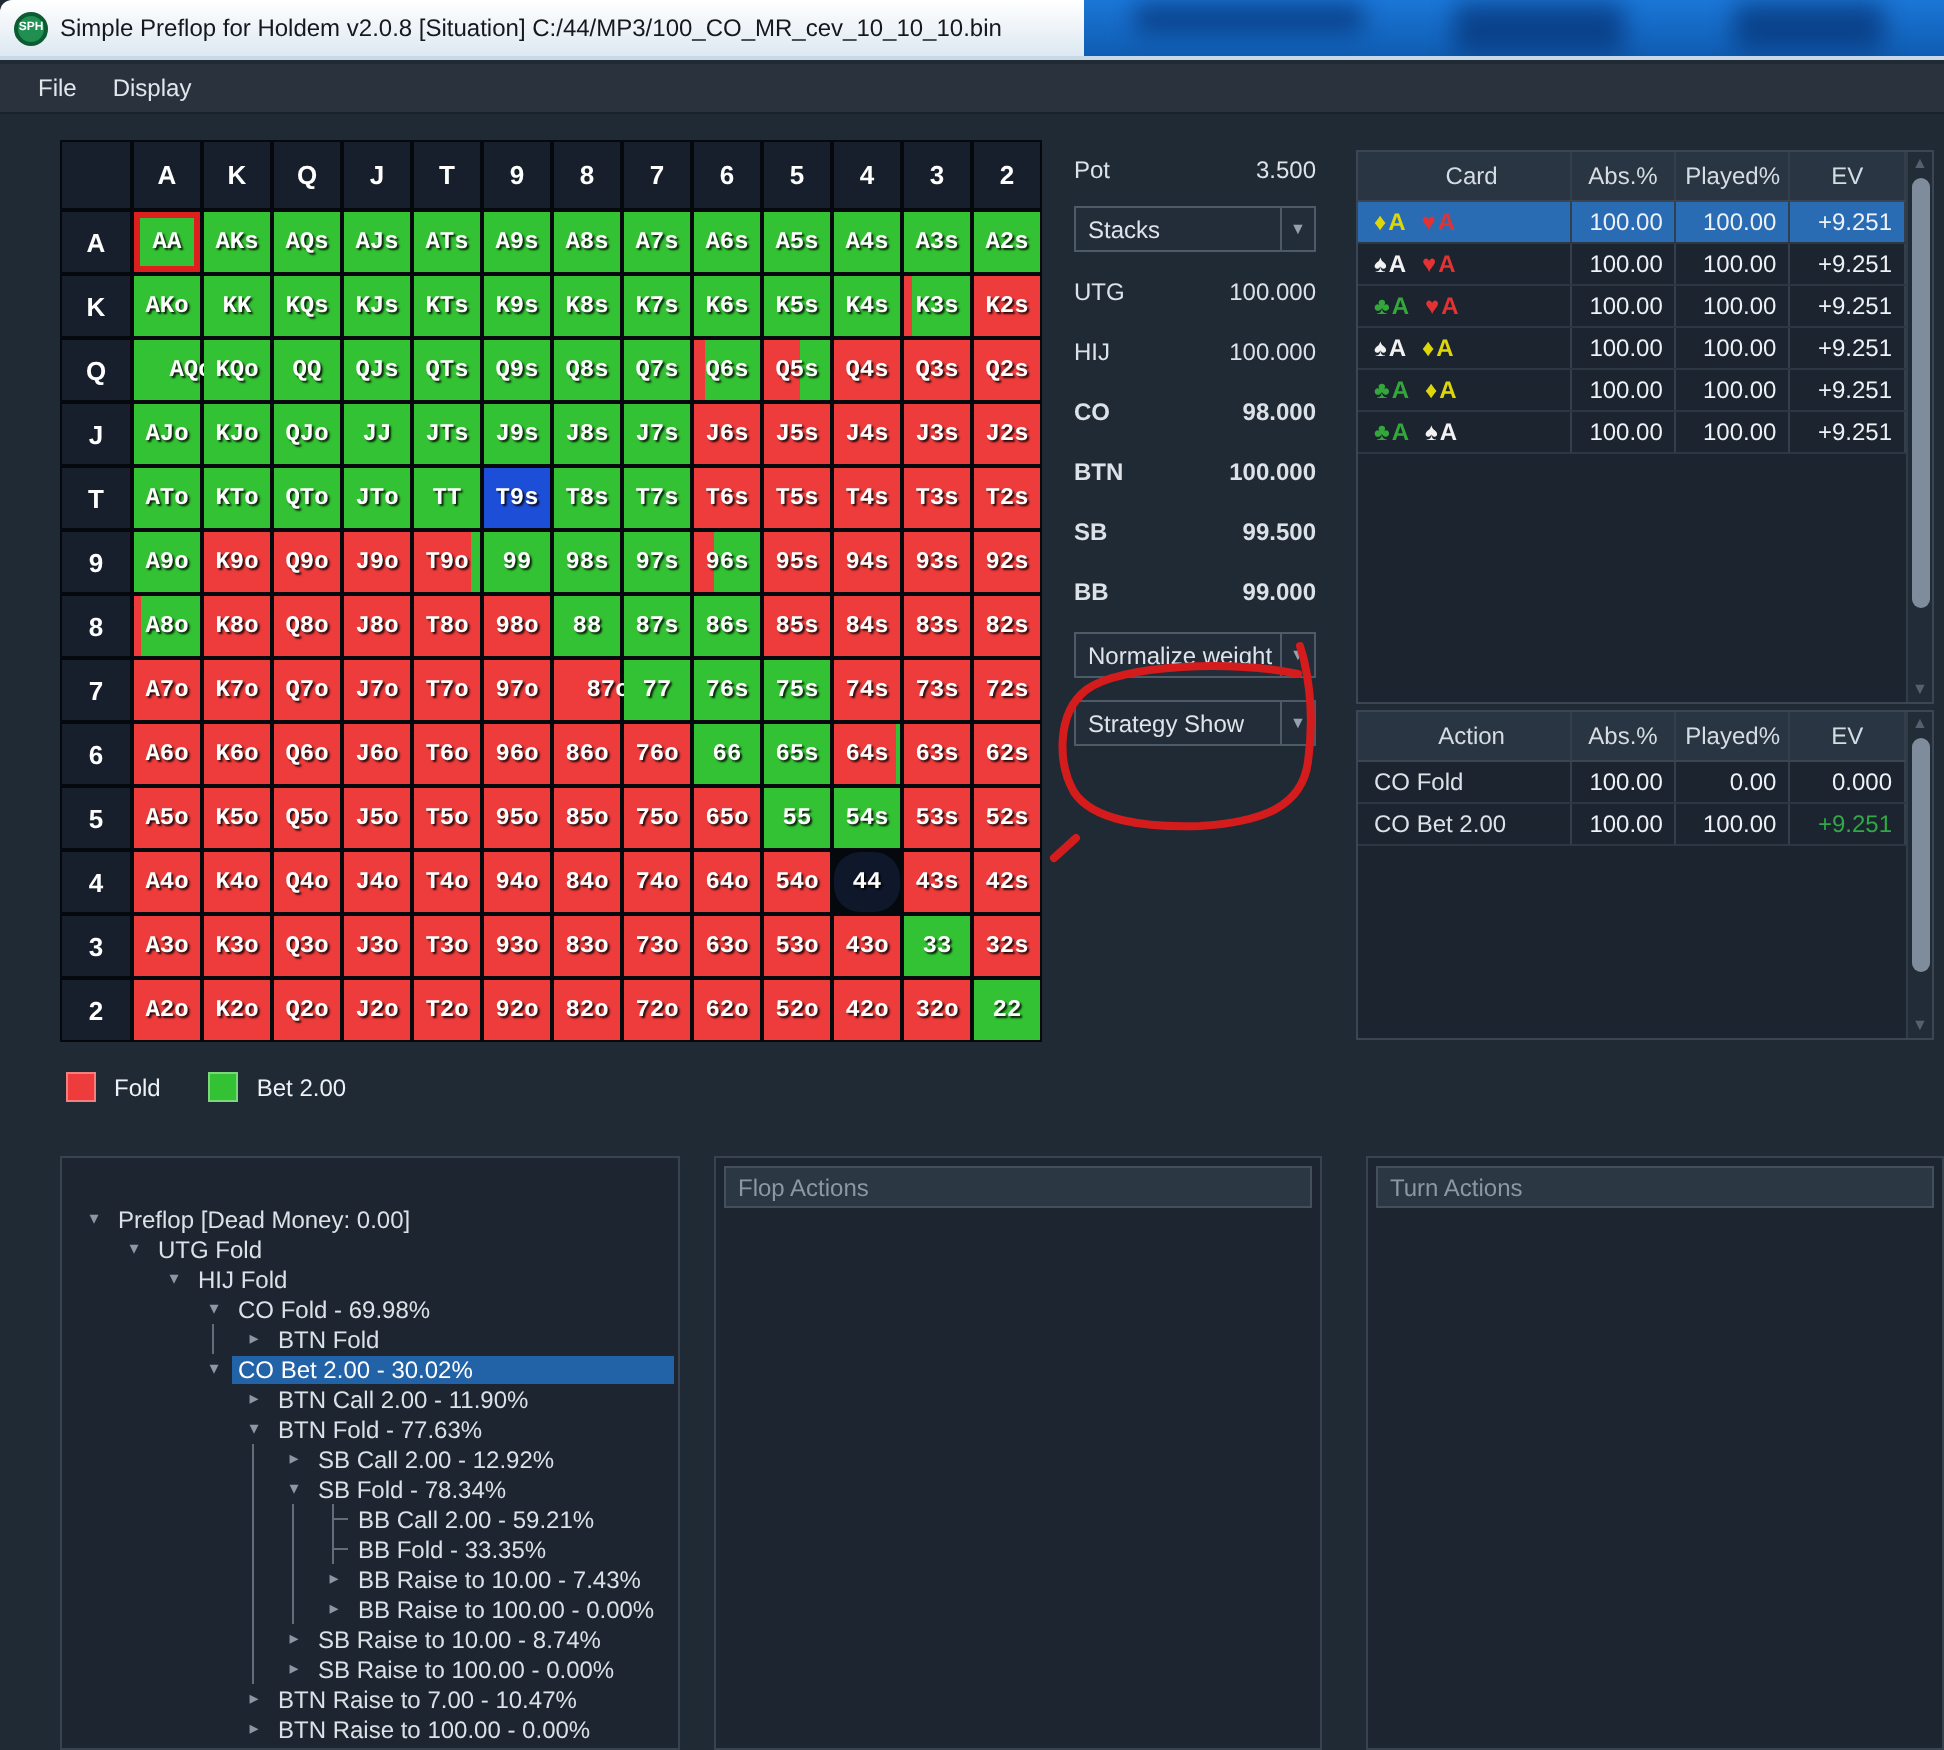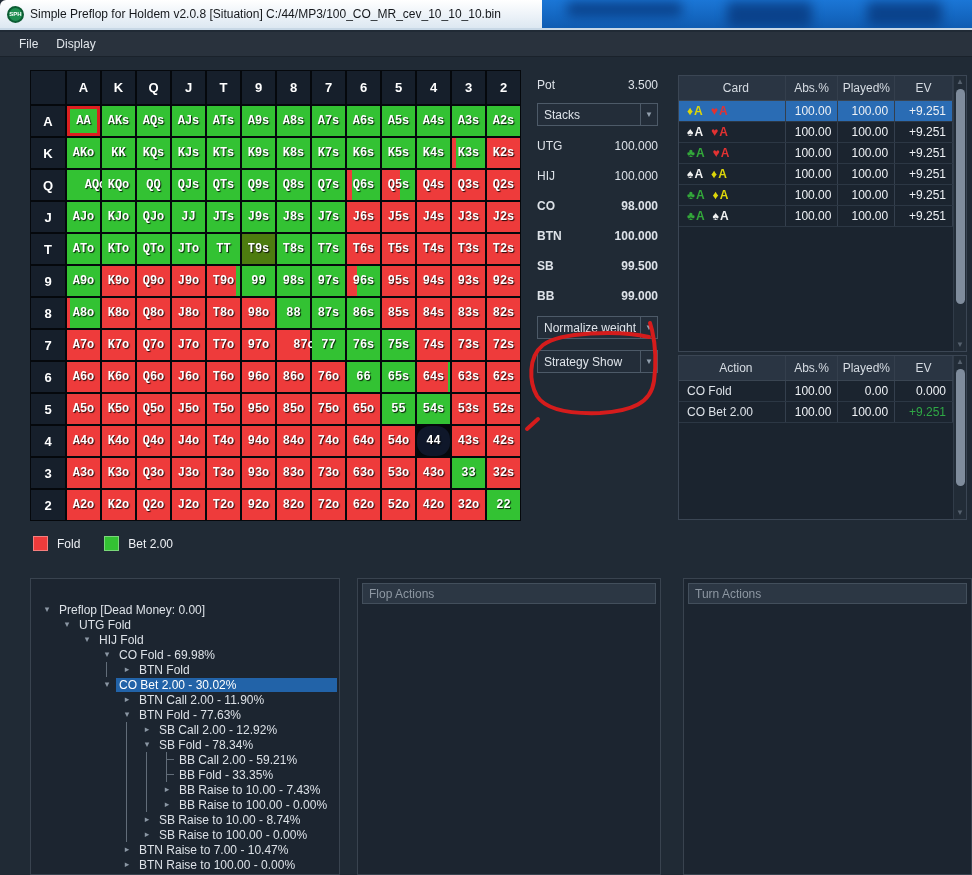--- a/index.html
+++ b/index.html
@@ -200,21 +200,21 @@
     <div class="gcell hand" style="background: rgb(238, 59, 59);">J5s</div>
     <div class="gcell hand" style="background: rgb(238, 59, 59);">J4s</div>
     <div class="gcell hand" style="background: rgb(238, 59, 59);">J3s</div>
     <div class="gcell hand" style="background: rgb(238, 59, 59);">J2s</div>
     <div class="gcell ghead">T</div>
     <div class="gcell hand" style="background: rgb(51, 194, 51);">ATo</div>
     <div class="gcell hand" style="background: rgb(51, 194, 51);">KTo</div>
     <div class="gcell hand" style="background: rgb(51, 194, 51);">QTo</div>
     <div class="gcell hand" style="background: rgb(51, 194, 51);">JTo</div>
     <div class="gcell hand" style="background: rgb(51, 194, 51);">TT</div>
-    <div class="gcell hand" style="background: #4d7c0f;">T9s</div>
+    <div class="gcell hand" style="background: #1d4ed8;">T9s</div>
     <div class="gcell hand" style="background: rgb(51, 194, 51);">T8s</div>
     <div class="gcell hand" style="background: rgb(51, 194, 51);">T7s</div>
     <div class="gcell hand" style="background: rgb(238, 59, 59);">T6s</div>
     <div class="gcell hand" style="background: rgb(238, 59, 59);">T5s</div>
     <div class="gcell hand" style="background: rgb(238, 59, 59);">T4s</div>
     <div class="gcell hand" style="background: rgb(238, 59, 59);">T3s</div>
     <div class="gcell hand" style="background: rgb(238, 59, 59);">T2s</div>
     <div class="gcell ghead">9</div>
     <div class="gcell hand" style="background: rgb(51, 194, 51);">A9o</div>
     <div class="gcell hand" style="background: rgb(238, 59, 59);">K9o</div>

